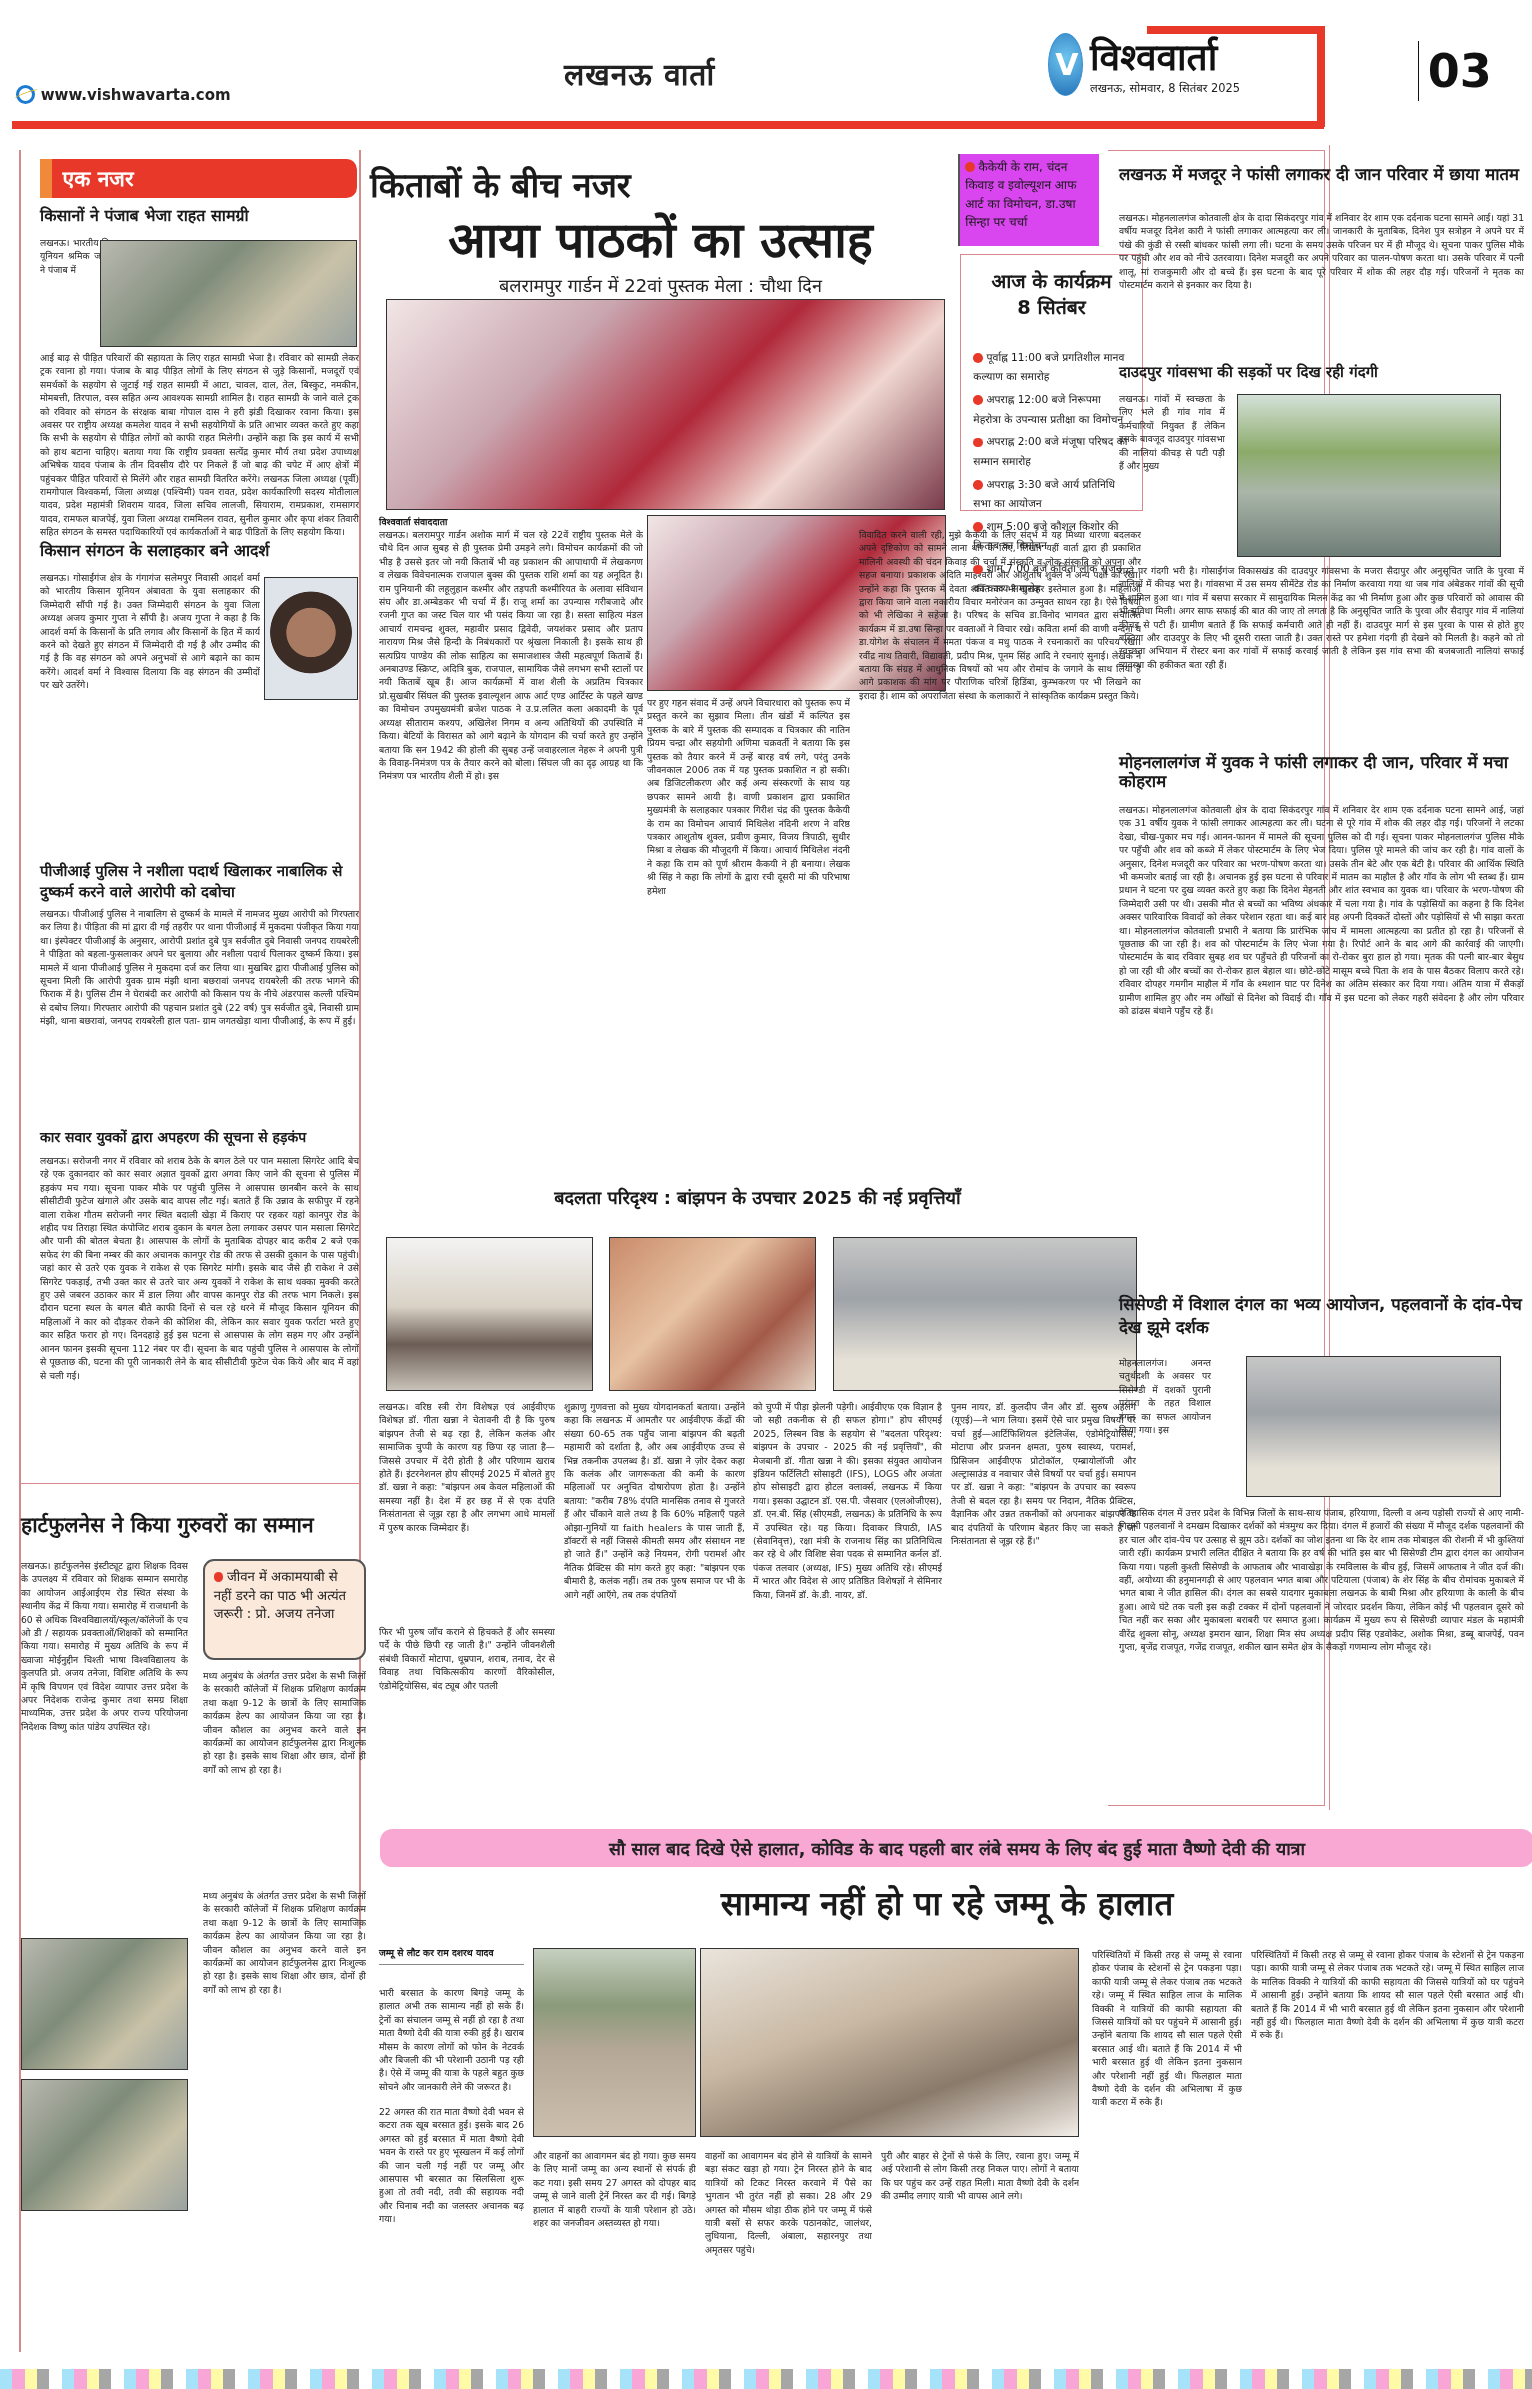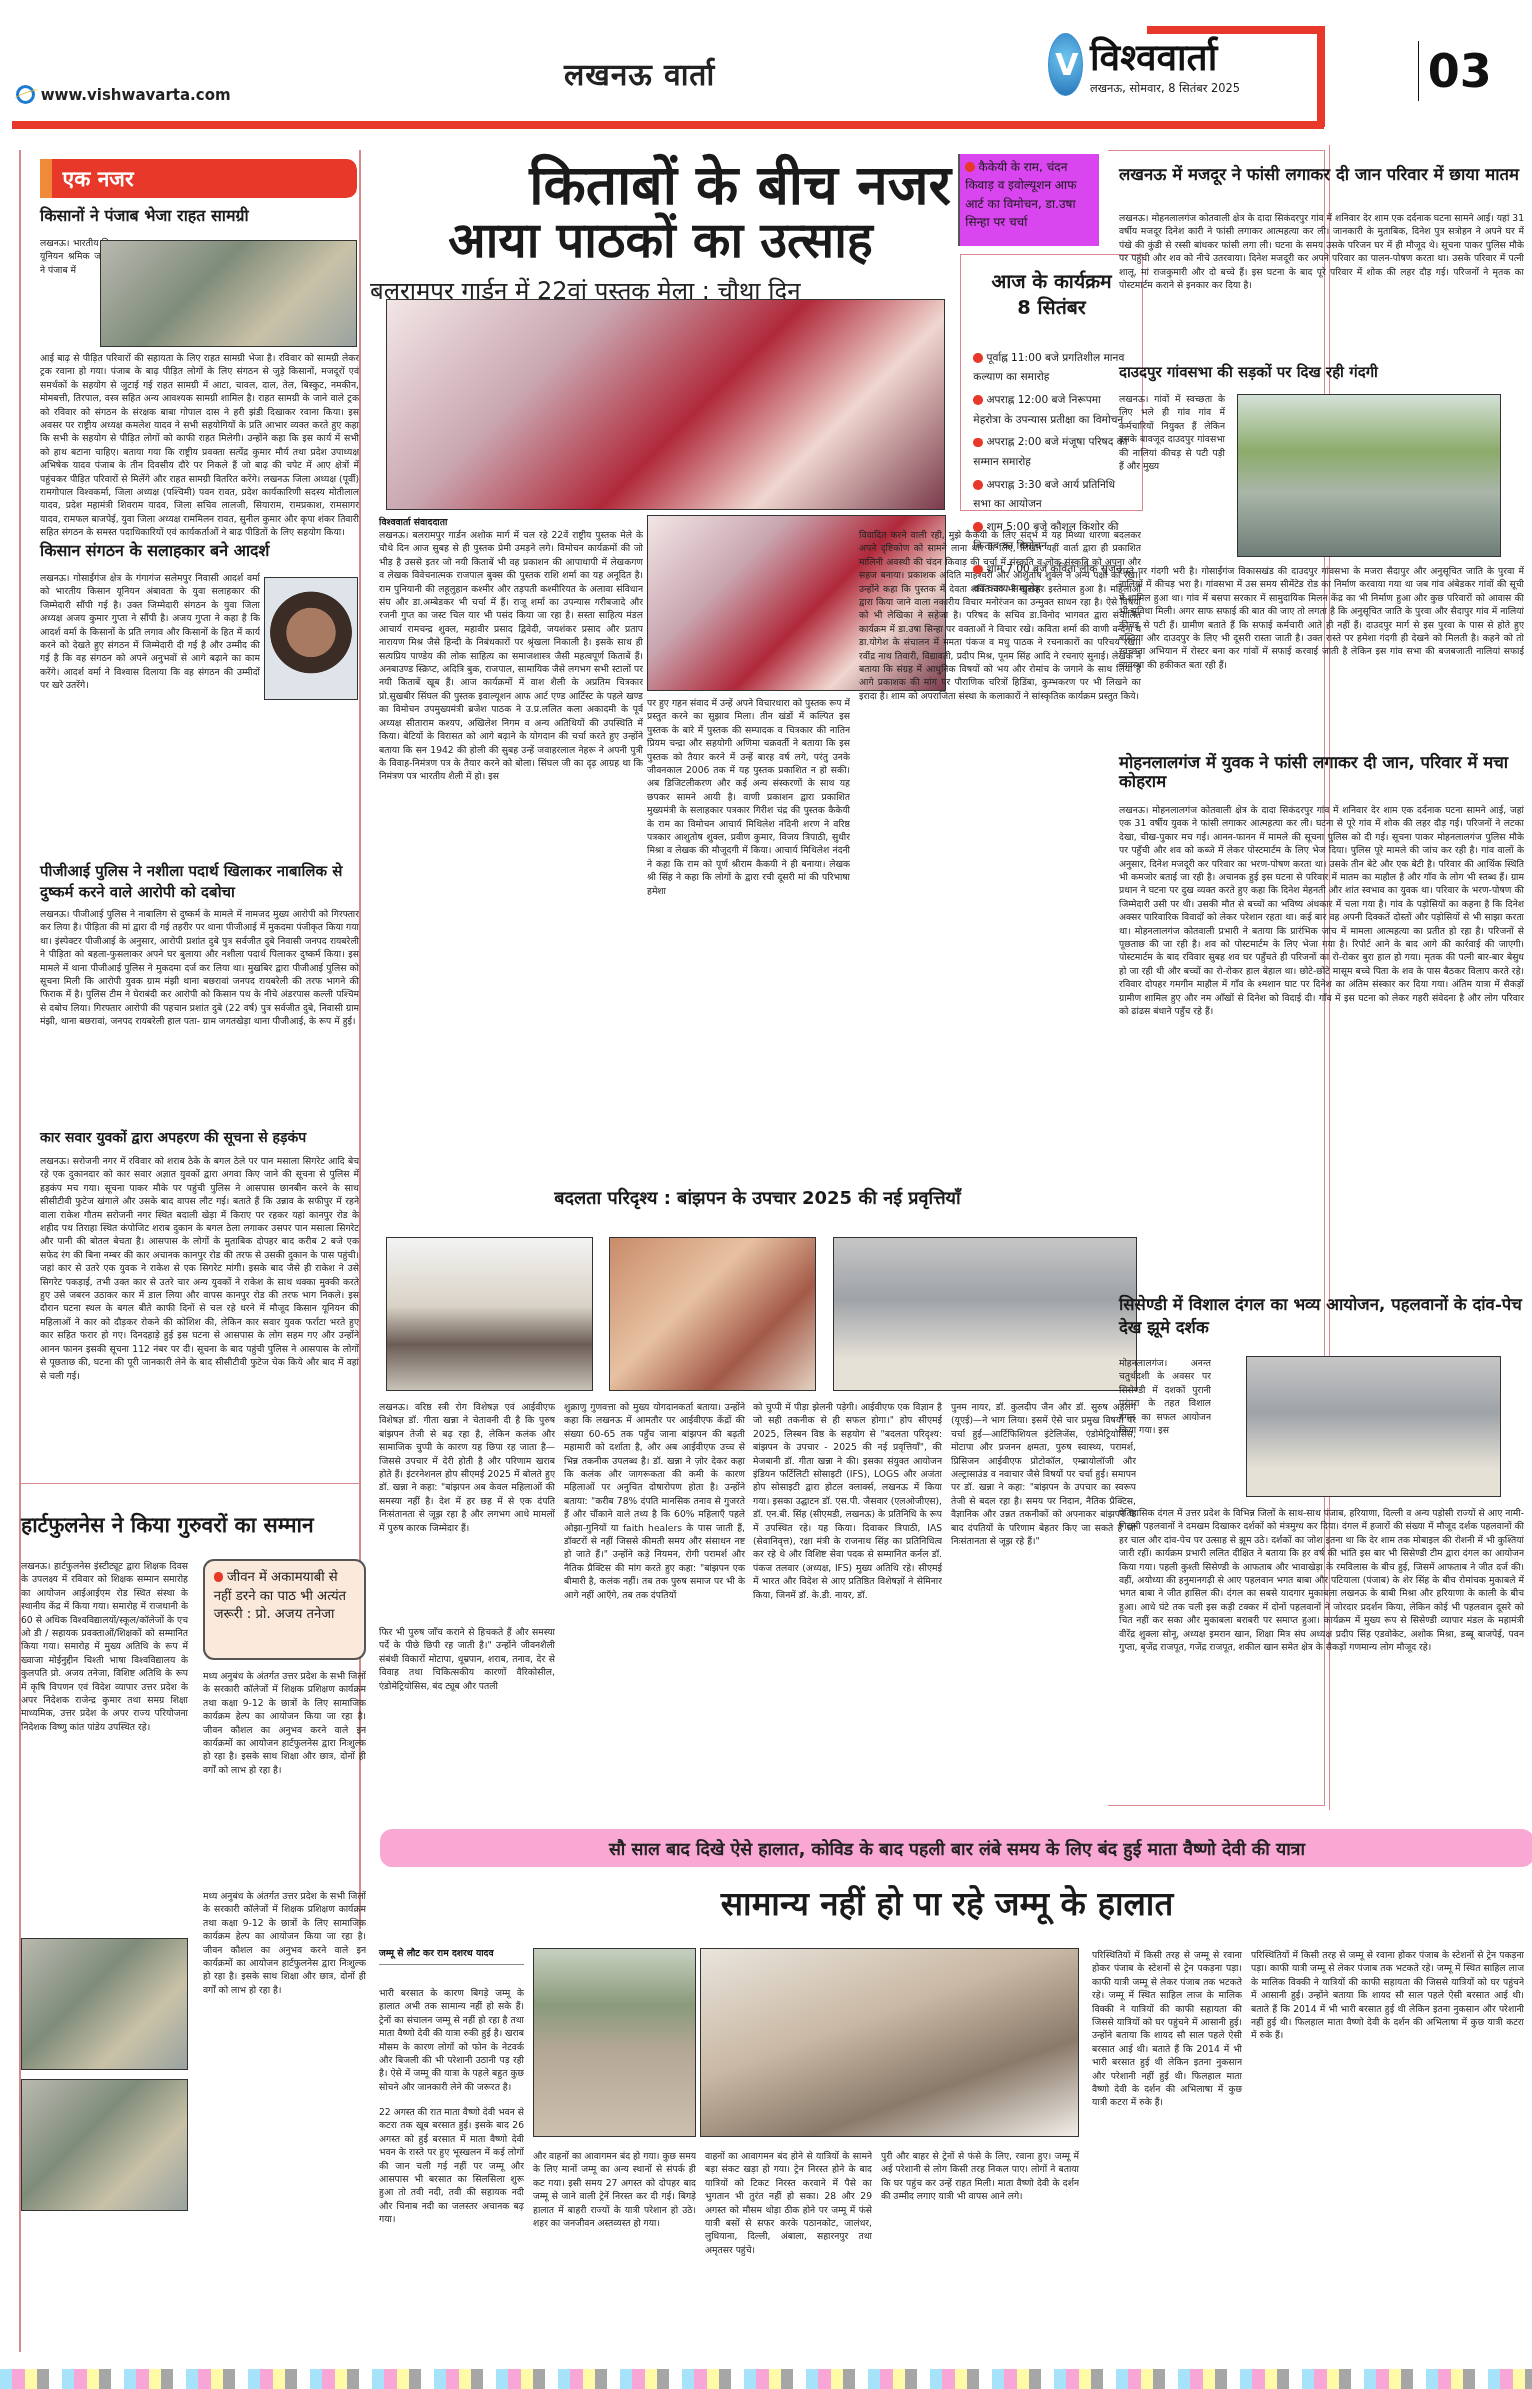--- a/index.html
+++ b/index.html
@@ -90,23 +90,23 @@
 <div class="abs hd" style="left:21px; top:1510px; width:352px; font-size:21px;">हार्टफुलनेस ने किया गुरुवरों का सम्मान</div>
 <div class="abs txt" style="left:21px; top:1559px; width:167px; height:352px; overflow:hidden;">लखनऊ। हार्टफुलनेस इंस्टीट्यूट द्वारा शिक्षक दिवस के उपलक्ष्य में रविवार को शिक्षक सम्मान समारोह का आयोजन आईआईएम रोड स्थित संस्था के स्थानीय केंद्र में किया गया। समारोह में राजधानी के 60 से अधिक विश्वविद्यालयों/स्कूल/कॉलेजों के एच ओ डी / सहायक प्रवक्ताओं/शिक्षकों को सम्मानित किया गया। समारोह में मुख्य अतिथि के रूप में ख्वाजा मोईनुद्दीन चिश्ती भाषा विश्वविद्यालय के कुलपति प्रो. अजय तनेजा, विशिष्ट अतिथि के रूप में कृषि विपणन एवं विदेश व्यापार उत्तर प्रदेश के अपर निदेशक राजेन्द्र कुमार तथा समग्र शिक्षा माध्यमिक, उत्तर प्रदेश के अपर राज्य परियोजना निदेशक विष्णु कांत पांडेय उपस्थित रहे।</div>
 <div class="abs pullquote" style="left:203px; top:1559px; width:163px; height:101px; font-size:13.2px; line-height:18.5px;border-radius:11px;">
   <span class="bullet-dot"></span><span>जीवन में अकामयाबी से नहीं डरने का पाठ भी अत्यंत जरूरी : प्रो. अजय तनेजा</span>
 </div>
 <div class="abs txt" style="left:203px; top:1669px; width:163px; height:211px; overflow:hidden;">मध्य अनुबंध के अंतर्गत उत्तर प्रदेश के सभी जिलों के सरकारी कॉलेजों में शिक्षक प्रशिक्षण कार्यक्रम तथा कक्षा 9-12 के छात्रों के लिए सामाजिक कार्यक्रम हेल्प का आयोजन किया जा रहा है। जीवन कौशल का अनुभव करने वाले इन कार्यक्रमों का आयोजन हार्टफुलनेस द्वारा निःशुल्क हो रहा है। इसके साथ शिक्षा और छात्र, दोनों ही वर्गों को लाभ हो रहा है।</div>
 <div class="abs photo" style="left:21px; top:1938px; width:167px; height:132px;"></div>
 <div class="abs photo" style="left:21px; top:2079px; width:167px; height:132px;"></div>
 <div class="abs txt" style="left:203px; top:1889px; width:163px; height:476px; overflow:hidden;">मध्य अनुबंध के अंतर्गत उत्तर प्रदेश के सभी जिलों के सरकारी कॉलेजों में शिक्षक प्रशिक्षण कार्यक्रम तथा कक्षा 9-12 के छात्रों के लिए सामाजिक कार्यक्रम हेल्प का आयोजन किया जा रहा है। जीवन कौशल का अनुभव करने वाले इन कार्यक्रमों का आयोजन हार्टफुलनेस द्वारा निःशुल्क हो रहा है। इसके साथ शिक्षा और छात्र, दोनों ही वर्गों को लाभ हो रहा है।</div>
 
-<div class="abs hd" style="left:370px; top:157px; width:581px; text-align:right; font-size:55px; line-height:56px;">किताबों के बीच नजर</div>
+<div class="abs hd" style="left:370px; top:157px; width:581px; text-align:left; font-size:34px; line-height:56px;">किताबों के बीच नजर</div>
 <div class="abs hd" style="left:370px; top:213px; width:581px; text-align:center; font-size:49px; line-height:56px;">आया पाठकों का उत्साह</div>
-<div class="abs" style="left:370px; top:273px; width:581px; text-align:left; font-size:24px; color:#222;">बलरामपुर गार्डन में 22वां पुस्तक मेला : चौथा दिन</div>
+<div class="abs" style="left:370px; top:273px; width:581px; text-align:center; font-size:18px; color:#222;">बलरामपुर गार्डन में 22वां पुस्तक मेला : चौथा दिन</div>
 <div class="abs photo event" style="left:386px; top:299px; width:559px; height:211px;"></div>
 <div class="abs hd" style="left:379px; top:515px; width:264px; font-size:9.2px;">विश्ववार्ता संवाददाता</div>
 <div class="abs photo event" style="left:647px; top:515px; width:299px; height:176px;"></div>
 
 <div class="abs txt" style="left:379px; top:528px; width:264px; height:564px; overflow:hidden;">लखनऊ। बलरामपुर गार्डन अशोक मार्ग में चल रहे 22वें राष्ट्रीय पुस्तक मेले के चौथे दिन आज सुबह से ही पुस्तक प्रेमी उमड़ने लगे। विमोचन कार्यक्रमों की जो भीड़ है उससे इतर जो नयी किताबें भी वह प्रकाशन की आपाधापी में लेखकगण व लेखक विवेचनात्मक राजपाल बुक्स की पुस्तक राशि शर्मा का यह अनूदित है। राम पुनियानी की लहूलुहान कश्मीर और तड़पती कश्मीरियत के अलावा संविधान संघ और डा.अम्बेडकर भी चर्चा में हैं। राजू शर्मा का उपन्यास गरीबजादे और रजनी गुप्त का जस्ट चिल यार भी पसंद किया जा रहा है। सस्ता साहित्य मंडल आचार्य रामचन्द्र शुक्ल, महावीर प्रसाद द्विवेदी, जयशंकर प्रसाद और प्रताप नारायण मिश्र जैसे हिन्दी के निबंधकारों पर श्रृंखला निकाली है। इसके साथ ही सत्यप्रिय पाण्डेय की लोक साहित्य का समाजशास्त्र जैसी महत्वपूर्ण किताबें हैं। अनबाउण्ड स्क्रिप्ट, अदित्रि बुक, राजपाल, सामायिक जैसे लगभग सभी स्टालों पर नयी किताबें खूब हैं। आज कार्यक्रमों में वाश शैली के अप्रतिम चित्रकार प्रो.सुखबीर सिंघल की पुस्तक इवाल्यूशन आफ आर्ट एण्ड आर्टिस्ट के पहले खण्ड का विमोचन उपमुख्यमंत्री ब्रजेश पाठक ने उ.प्र.ललित कला अकादमी के पूर्व अध्यक्ष सीताराम कश्यप, अखिलेश निगम व अन्य अतिथियों की उपस्थिति में किया। बेटियों के विरासत को आगे बढ़ाने के योगदान की चर्चा करते हुए उन्होंने बताया कि सन 1942 की होली की सुबह उन्हें जवाहरलाल नेहरू ने अपनी पुत्री के विवाह-निमंत्रण पत्र के तैयार करने को बोला। सिंघल जी का दृढ़ आग्रह था कि निमंत्रण पत्र भारतीय शैली में हो। इस</div>
 <div class="abs txt" style="left:647px; top:696px; width:203px; height:396px; overflow:hidden;">पर हुए गहन संवाद में उन्हें अपने विचारधारा को पुस्तक रूप में प्रस्तुत करने का सुझाव मिला। तीन खंडों में कल्पित इस पुस्तक के बारे में पुस्तक की सम्पादक व चित्रकार की नातिन प्रियम चन्द्रा और सहयोगी अणिमा चक्रवर्ती ने बताया कि इस पुस्तक को तैयार करने में उन्हें बारह वर्ष लगे, परंतु उनके जीवनकाल 2006 तक में यह पुस्तक प्रकाशित न हो सकी। अब डिजिटलीकरण और कई अन्य संस्करणों के साथ यह छपकर सामने आयी है। वाणी प्रकाशन द्वारा प्रकाशित मुख्यमंत्री के सलाहकार पत्रकार गिरीश चंद्र की पुस्तक कैकेयी के राम का विमोचन आचार्य मिथिलेश नंदिनी शरण ने वरिष्ठ पत्रकार आशुतोष शुक्ल, प्रवीण कुमार, विजय त्रिपाठी, सुधीर मिश्रा व लेखक की मौजूदगी में किया। आचार्य मिथिलेश नंदनी ने कहा कि राम को पूर्ण श्रीराम कैकयी ने ही बनाया। लेखक श्री सिंह ने कहा कि लोगों के द्वारा रची दूसरी मां की परिभाषा हमेशा</div>
 <div class="abs txt" style="left:859px; top:528px; width:282px; height:564px; overflow:hidden;">विवादित करने वाली रही, मुझे कैकेयी के लिए संदर्भ में यह मिथ्या धारणा बदलकर अपने दृष्टिकोण को सामने लाना था। के लिए, लिखा। यहीं वार्ता द्वारा ही प्रकाशित मालिनी अवस्थी की चंदन किवाड़ की चर्चा में संस्कृति व लोक संस्कृति को अपना और सहज बनाया। प्रकाशक अदिति माहेश्वरी और आशुतोष शुक्ल ने अन्य पक्षों को रखा। उन्होंने कहा कि पुस्तक में देवता शक्ति का भी खुलकर इस्तेमाल हुआ है। महिलाओं द्वारा किया जाने वाला नकारीय विचार मनोरंजन का उन्मुक्त साधन रहा है। ऐसे विषयों को भी लेखिका ने सहेजा है। परिषद के सचिव डा.विनोद भागवत द्वारा संचालित कार्यक्रम में डा.उषा सिन्हा पर वक्ताओं ने विचार रखे। कविता शर्मा की वाणी वन्दना व डा.योगेश के संचालन में ममता पंकज व मधु पाठक ने रचनाकारों का परिचय रखा। रवींद्र नाथ तिवारी, विद्यावती, प्रदीप मिश्र, पूनम सिंह आदि ने रचनाएं सुनाई। लेखक ने बताया कि संग्रह में आधुनिक विषयों को भय और रोमांच के जगाने के साथ लिया है आगे प्रकाशक की मांग पर पौराणिक चरित्रों हिडिंबा, कुम्भकरण पर भी लिखने का इरादा है। शाम को अपराजिता संस्था के कलाकारों ने सांस्कृतिक कार्यक्रम प्रस्तुत किये।</div>
 
 <div class="abs" style="left:958px; top:154px; width:141px; height:92px; background:#d946ef; border-left:2.6px solid #555; padding:3.5px 5.3px; font-size:12px; line-height:18.5px;">
   <span class="bullet-dot"></span><span>कैकेयी के राम, चंदन किवाड़ व इवोल्यूशन आफ आर्ट का विमोचन, डा.उषा सिन्हा पर चर्चा</span>

